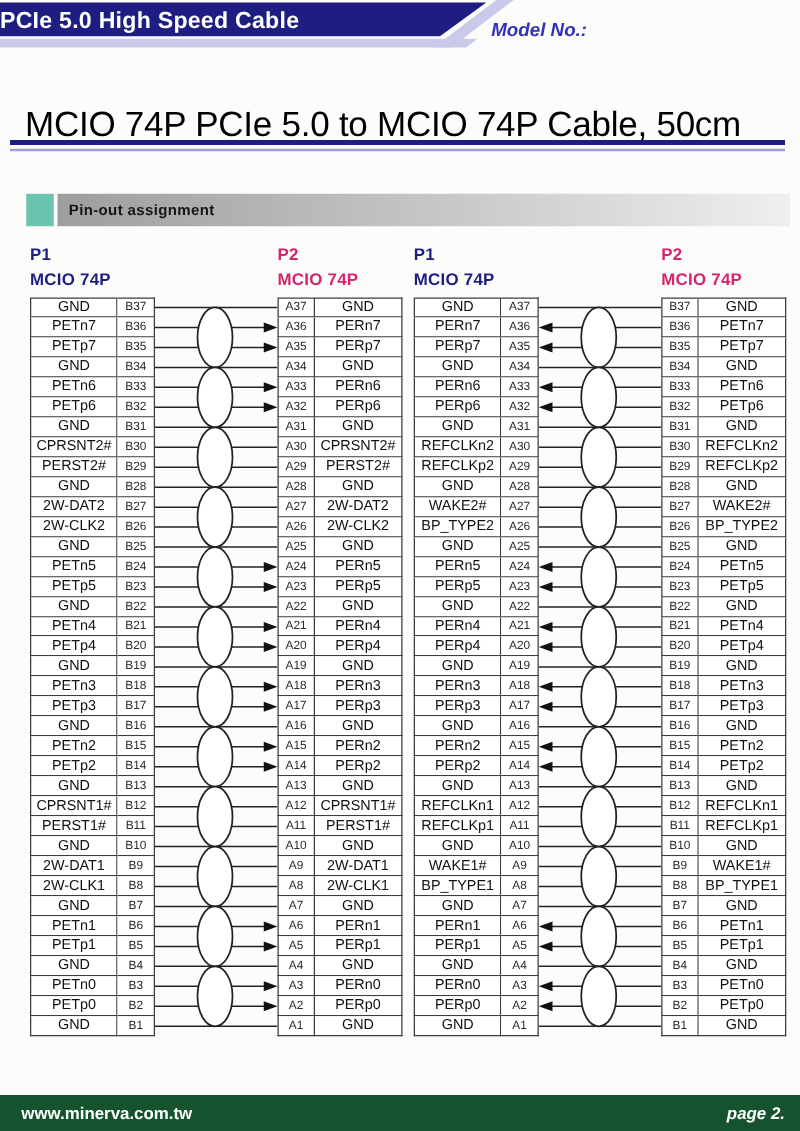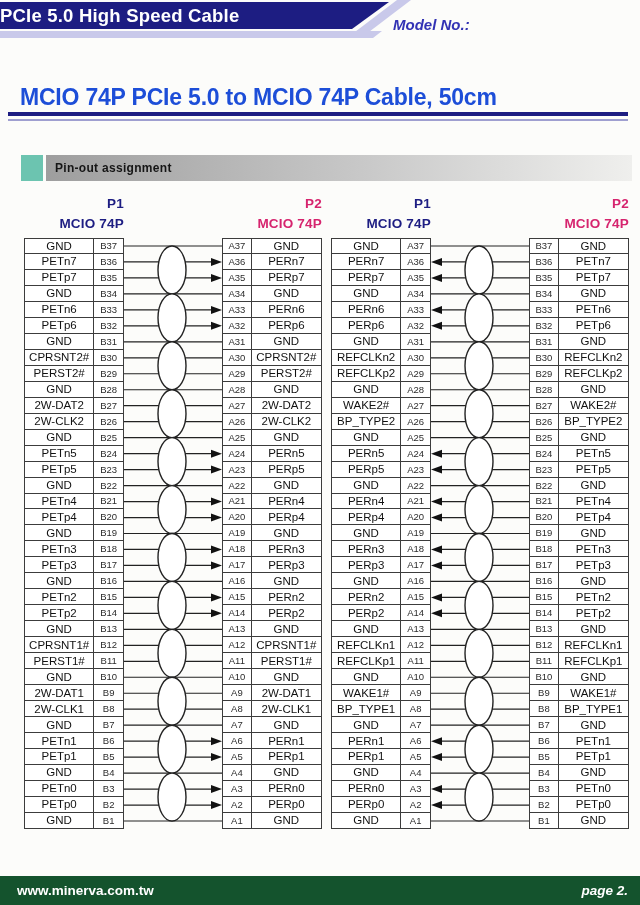--- a/index.html
+++ b/index.html
@@ -14,39 +14,39 @@
     text-align:left;color:#ffffff;font-size:18.5px;font-weight:bold;letter-spacing:.2px;
   }
   .model-line{
     position:absolute;left:393px;top:16px;display:flex;align-items:flex-end;gap:8px;
     color:#3232b4;font-style:italic;font-weight:bold;white-space:nowrap;
   }
   .model-label{font-size:15px}
   .model-number{font-size:23px;letter-spacing:.5px}
   
   .page-title{
-    position:absolute;left:20px;top:84px;font-size:23px;font-weight:bold;color:#1d4ed8;
+    position:absolute;left:20px;top:84px;font-size:28px;font-weight:normal;color:#000000;
     letter-spacing:-.2px;white-space:nowrap;
   }
   .rule1{position:absolute;left:8px;top:112px;width:620px;height:4px;background:#1d1d82}
   .rule2{position:absolute;left:8px;top:119px;width:620px;height:2px;background:#9f9fd0}
   
   .section-bullet{position:absolute;left:21px;top:155px;width:22px;height:26px;background:#6cc4b0}
   .section-bar{
     position:absolute;left:46px;top:155px;width:586px;height:26px;line-height:26px;
     background:linear-gradient(90deg,#9e9e9e,#c9c9c9 55%,#efefed);
     font-size:12px;font-weight:bold;color:#161616;padding-left:9px;box-sizing:border-box;
     letter-spacing:.3px;
   }
   
   .group{position:absolute;top:194px;width:298px}
   #group0{left:24px}
   #group1{left:331px}
   .group-headers{display:flex;height:44px;align-items:flex-start}
-  .gh{width:100px;text-align:right;font-weight:bold;font-size:13.5px;line-height:1.5;letter-spacing:.2px}
+  .gh{width:100px;text-align:left;font-weight:bold;font-size:13.5px;line-height:1.5;letter-spacing:.2px}
   .gh-spacer{width:98px}
   .navy{color:#1d1d82}
   .magenta{color:#d6246e}
   .group-body{display:flex;height:591px}
   .pin-table{width:100px;display:flex;flex-direction:column;height:591px}
   .prow{flex:1;display:flex;min-height:0}
   .cell{
     box-sizing:border-box;border:1px solid #3c3c3c;background:#fff;
     display:flex;align-items:center;justify-content:center;
     white-space:nowrap;overflow:hidden;

